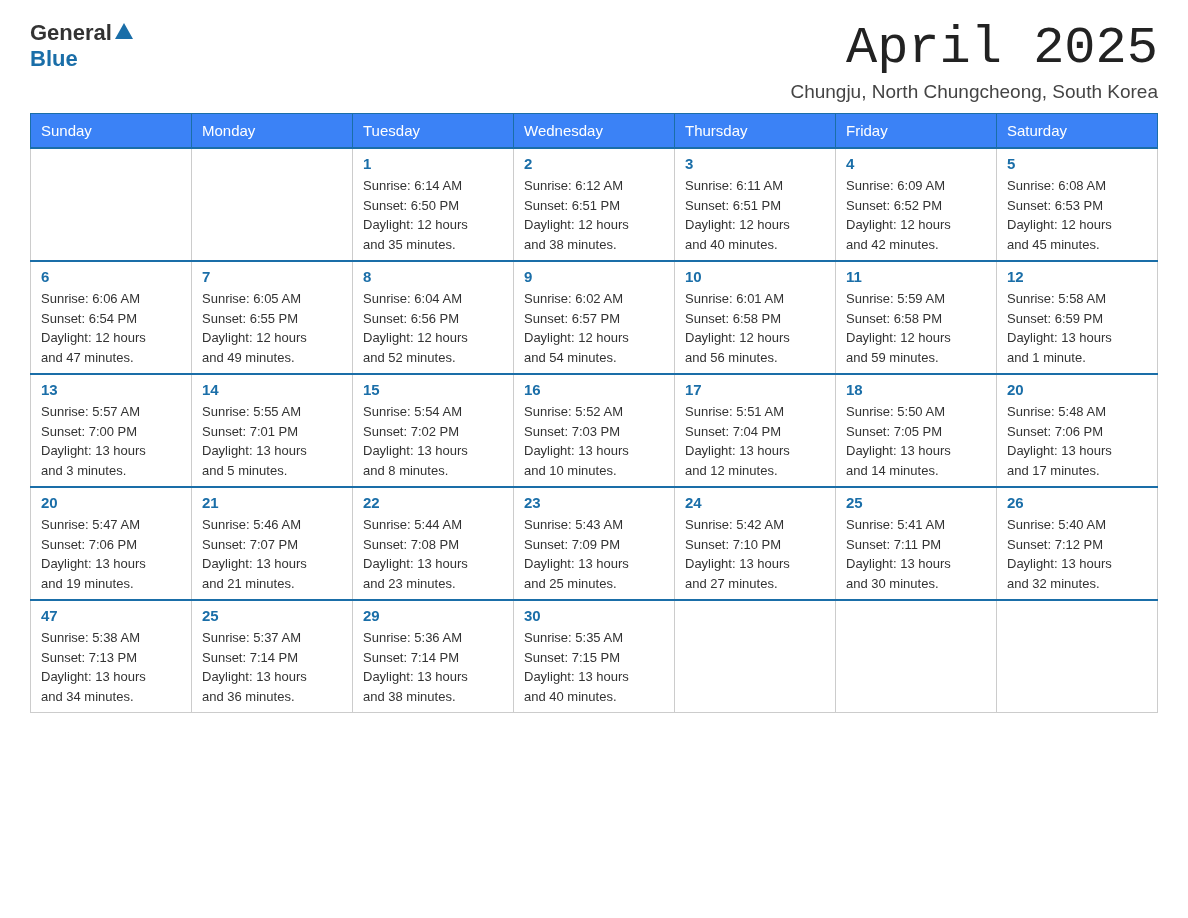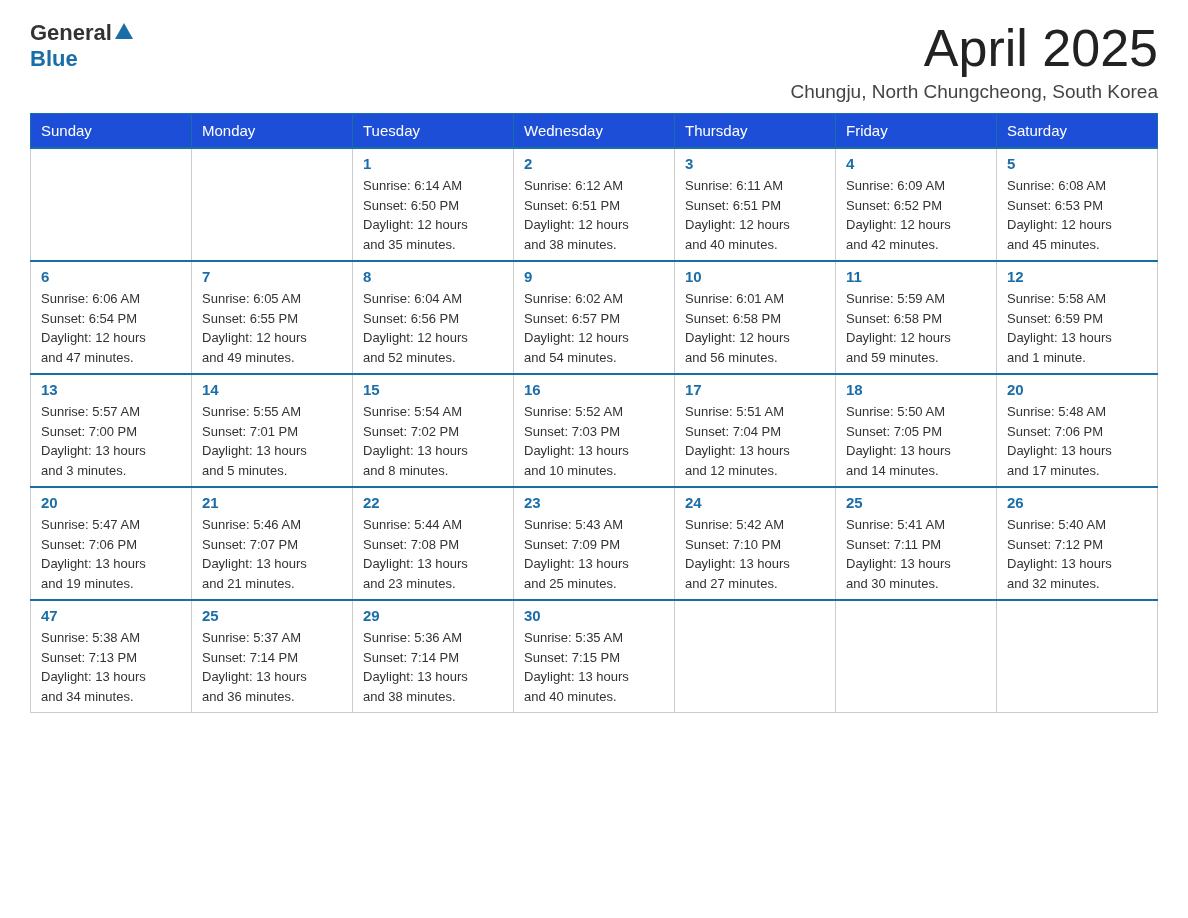--- a/index.html
+++ b/index.html
@@ -37,33 +37,34 @@
       line-height: 1.2;
     }
     .title-area {
       text-align: right;
     }
     .month-title {
       font-size: 52px;
       font-weight: normal;
       color: #222;
       line-height: 1.1;
+      font-family: Liberation Mono, monospace;
     }
     .location-title {
       font-size: 19px;
       color: #444;
       margin-top: 4px;
     }
     .calendar-table {
       width: 100%;
       border-collapse: collapse;
       margin-top: 10px;
     }
     .calendar-table th {
-      background-color: #1d4ed8;
+      background-color: #3b82f6;
       color: #fff;
       font-size: 15px;
       font-weight: normal;
       padding: 8px 10px;
       text-align: left;
       border: 1px solid #1a6ea8;
     }
     .calendar-table td {
       vertical-align: top;
       border: 1px solid #ccc;

